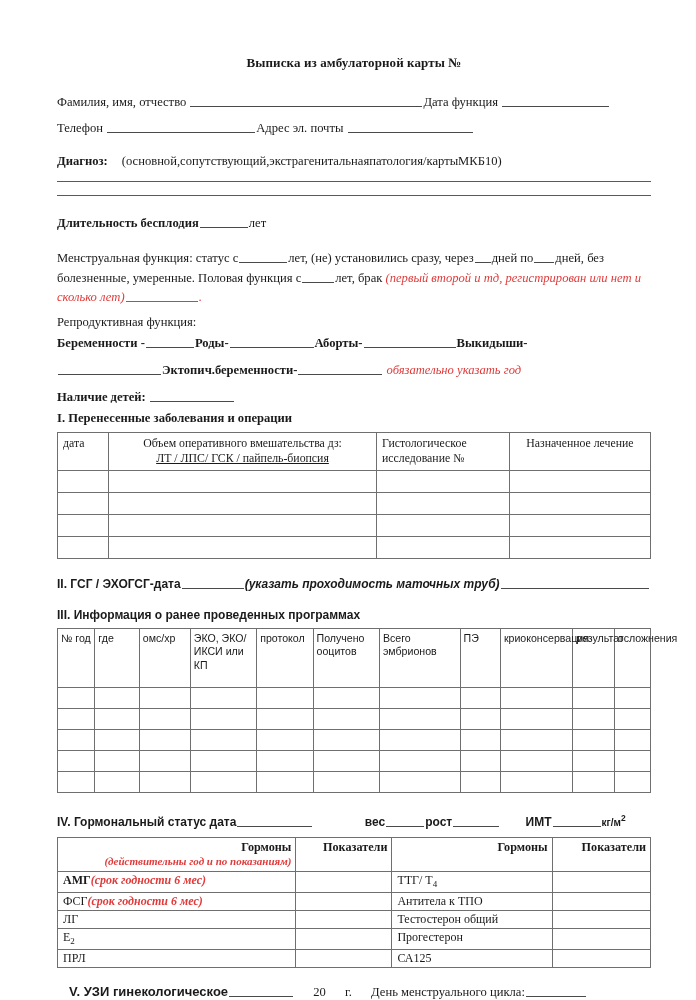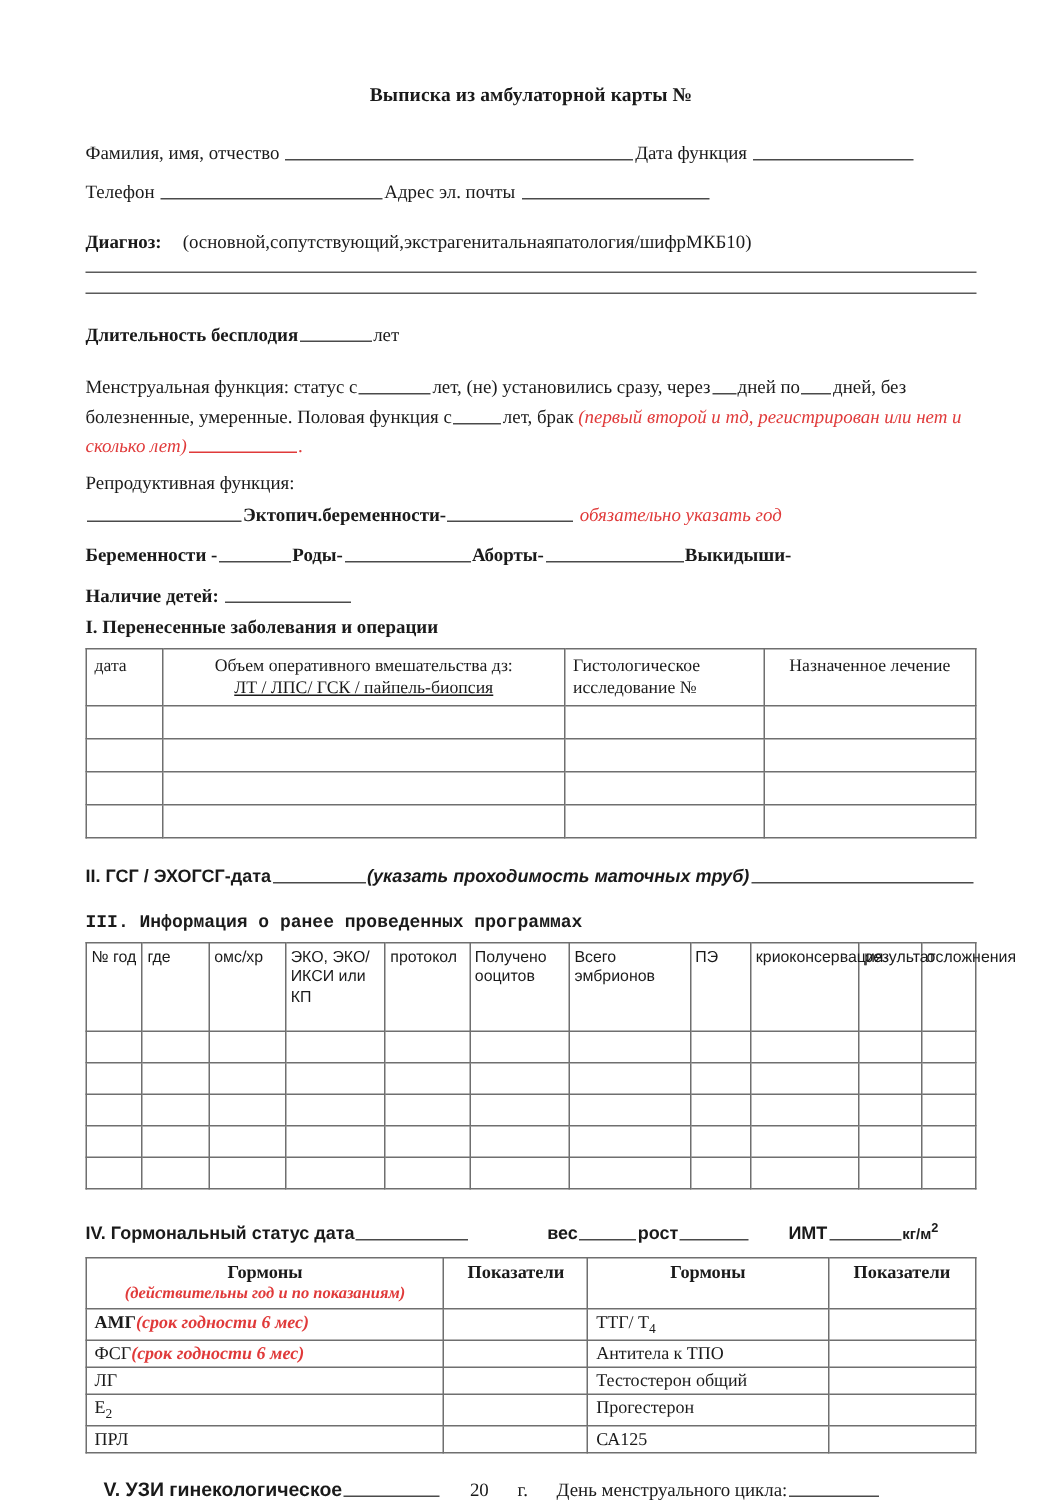--- a/index.html
+++ b/index.html
@@ -85,21 +85,21 @@
     margin: 0 0 5px 0;
     text-align: left;
   }
 
   
   .sec-head {
     font-weight: bold;
     font-size: 12.6px;
     margin: 4px 0 6px 0;
   }
-  .sec-head.sans { font-size: 12px; font-family: Liberation Mono, monospace; }
+  .sec-head.sans { font-size: 12px; }
 
   
   table {
     border-collapse: collapse;
     width: 100%;
     table-layout: fixed;
   }
   table td, table th {
     border: 1px solid #6f6f6f;
     padding: 2px 4px;
@@ -123,21 +123,21 @@
     font-size: 10.6px;
     line-height: 13.5px;
     padding: 3px 3px;
   }
   .t-prog th { height: 52px; vertical-align: top; }
   .t-prog td { height: 14px; }
 
   
   .t-horm { margin: 5px 0 0 0; }
   .t-horm td { height: 15px; padding: 1px 5px; font-size: 12px; }
-  .t-horm .hdr { text-align: center; font-weight: bold; font-size: 12.2px; padding: 2px 4px 3px 4px; }
+  .t-horm .hdr { text-align: right; font-weight: bold; font-size: 12.2px; padding: 2px 4px 3px 4px; }
   .t-horm .hdr .sub-red {
     display: block;
     font-weight: bold;
     font-style: italic;
     font-size: 11px;
     color: #e03a3a;
     line-height: 14px;
   }
 
   .spacer-8 { height: 8px; }
@@ -165,21 +165,21 @@
     </div>
   </div>
 
   <div class="diag-row">
     <span class="b">Диагноз:</span>
     <span class="diag-spread">
       <span>(основной,</span>
       <span>сопутствующий,</span>
       <span>экстрагенитальная</span>
       <span>патология</span>
-      <span>/шифр</span>
+      <span>/карты</span>
       <span>МКБ10)</span>
     </span>
   </div>
   <div class="rule"></div>
   <div class="rule r2"></div>
 
   <div class="line">
     <span class="b">Длительность бесплодия</span><span class="fill" style="width:48px"></span><span>лет</span>
   </div>
 
@@ -188,26 +188,26 @@
   <div class="para">
     <span>Менструальная функция: статус с</span><span class="fill" style="width:48px"></span><span>лет,  (не) установились  сразу, через</span><span class="fill" style="width:16px"></span><span>дней по</span><span class="fill" style="width:20px"></span><span>дней, без</span>
     <span>болезненные, умеренные.  Половая функция с</span><span class="fill" style="width:32px"></span><span>лет, брак</span>
     <span class="red it">(первый второй и тд, регистрирован или</span>
     <span class="red it">нет и сколько лет)</span><span class="fill fill-red" style="width:72px"></span><span class="red">.</span>
   </div>
 
   <div class="line" style="margin-bottom:2px">Репродуктивная функция:</div>
 
   <div class="line">
+    <span class="b">Беременности -</span><span class="fill" style="width:48px"></span><span class="b">Роды-</span><span class="fill" style="width:84px"></span><span class="b">Аборты-</span><span class="fill" style="width:92px"></span><span class="b">Выкидыши-</span>
+  </div>
+
+  <div class="line">
     <span class="fill" style="width:103px"></span><span class="b">Эктопич.беременности-</span><span class="fill" style="width:84px"></span>
     <span class="red it">обязательно указать год</span>
-  </div>
-
-  <div class="line">
-    <span class="b">Беременности -</span><span class="fill" style="width:48px"></span><span class="b">Роды-</span><span class="fill" style="width:84px"></span><span class="b">Аборты-</span><span class="fill" style="width:92px"></span><span class="b">Выкидыши-</span>
   </div>
 
   <div class="line" style="margin-bottom:3px">
     <span class="b">Наличие детей:</span>
     <span class="fill" style="width:84px"></span>
   </div>
 
   <div class="sec-head">I. Перенесенные заболевания и операции</div>
 
   <table class="t-ops">

